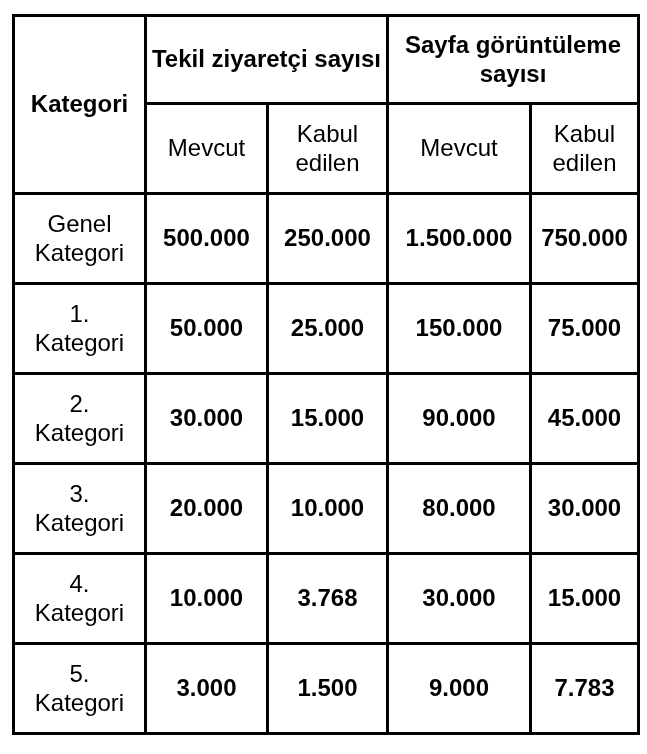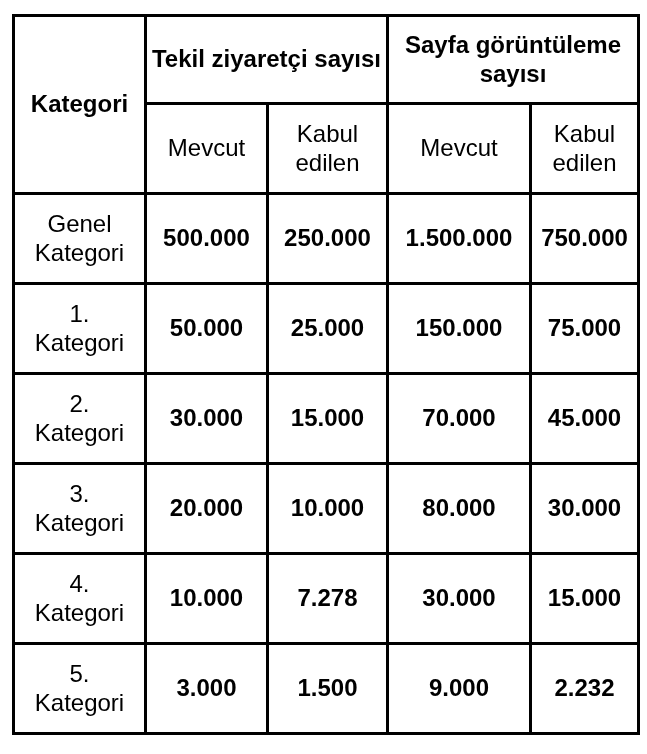--- a/index.html
+++ b/index.html
@@ -105,42 +105,42 @@
         <td class="val">50.000</td>
         <td class="val">25.000</td>
         <td class="val">150.000</td>
         <td class="val">75.000</td>
       </tr>
       <tr>
         <th class="cat">2.
 Kategori</th>
         <td class="val">30.000</td>
         <td class="val">15.000</td>
-        <td class="val">70.000</td>
+        <td class="val">90.000</td>
         <td class="val">45.000</td>
       </tr>
       <tr>
         <th class="cat">3.
 Kategori</th>
         <td class="val">20.000</td>
         <td class="val">10.000</td>
         <td class="val">80.000</td>
         <td class="val">30.000</td>
       </tr>
       <tr>
         <th class="cat">4.
 Kategori</th>
         <td class="val">10.000</td>
-        <td class="val">7.278</td>
+        <td class="val">3.768</td>
         <td class="val">30.000</td>
         <td class="val">15.000</td>
       </tr>
       <tr>
         <th class="cat">5.
 Kategori</th>
         <td class="val">3.000</td>
         <td class="val">1.500</td>
         <td class="val">9.000</td>
-        <td class="val">2.232</td>
+        <td class="val">7.783</td>
       </tr>
     </tbody>
   </table>
 </div>
 
 </body></html>

